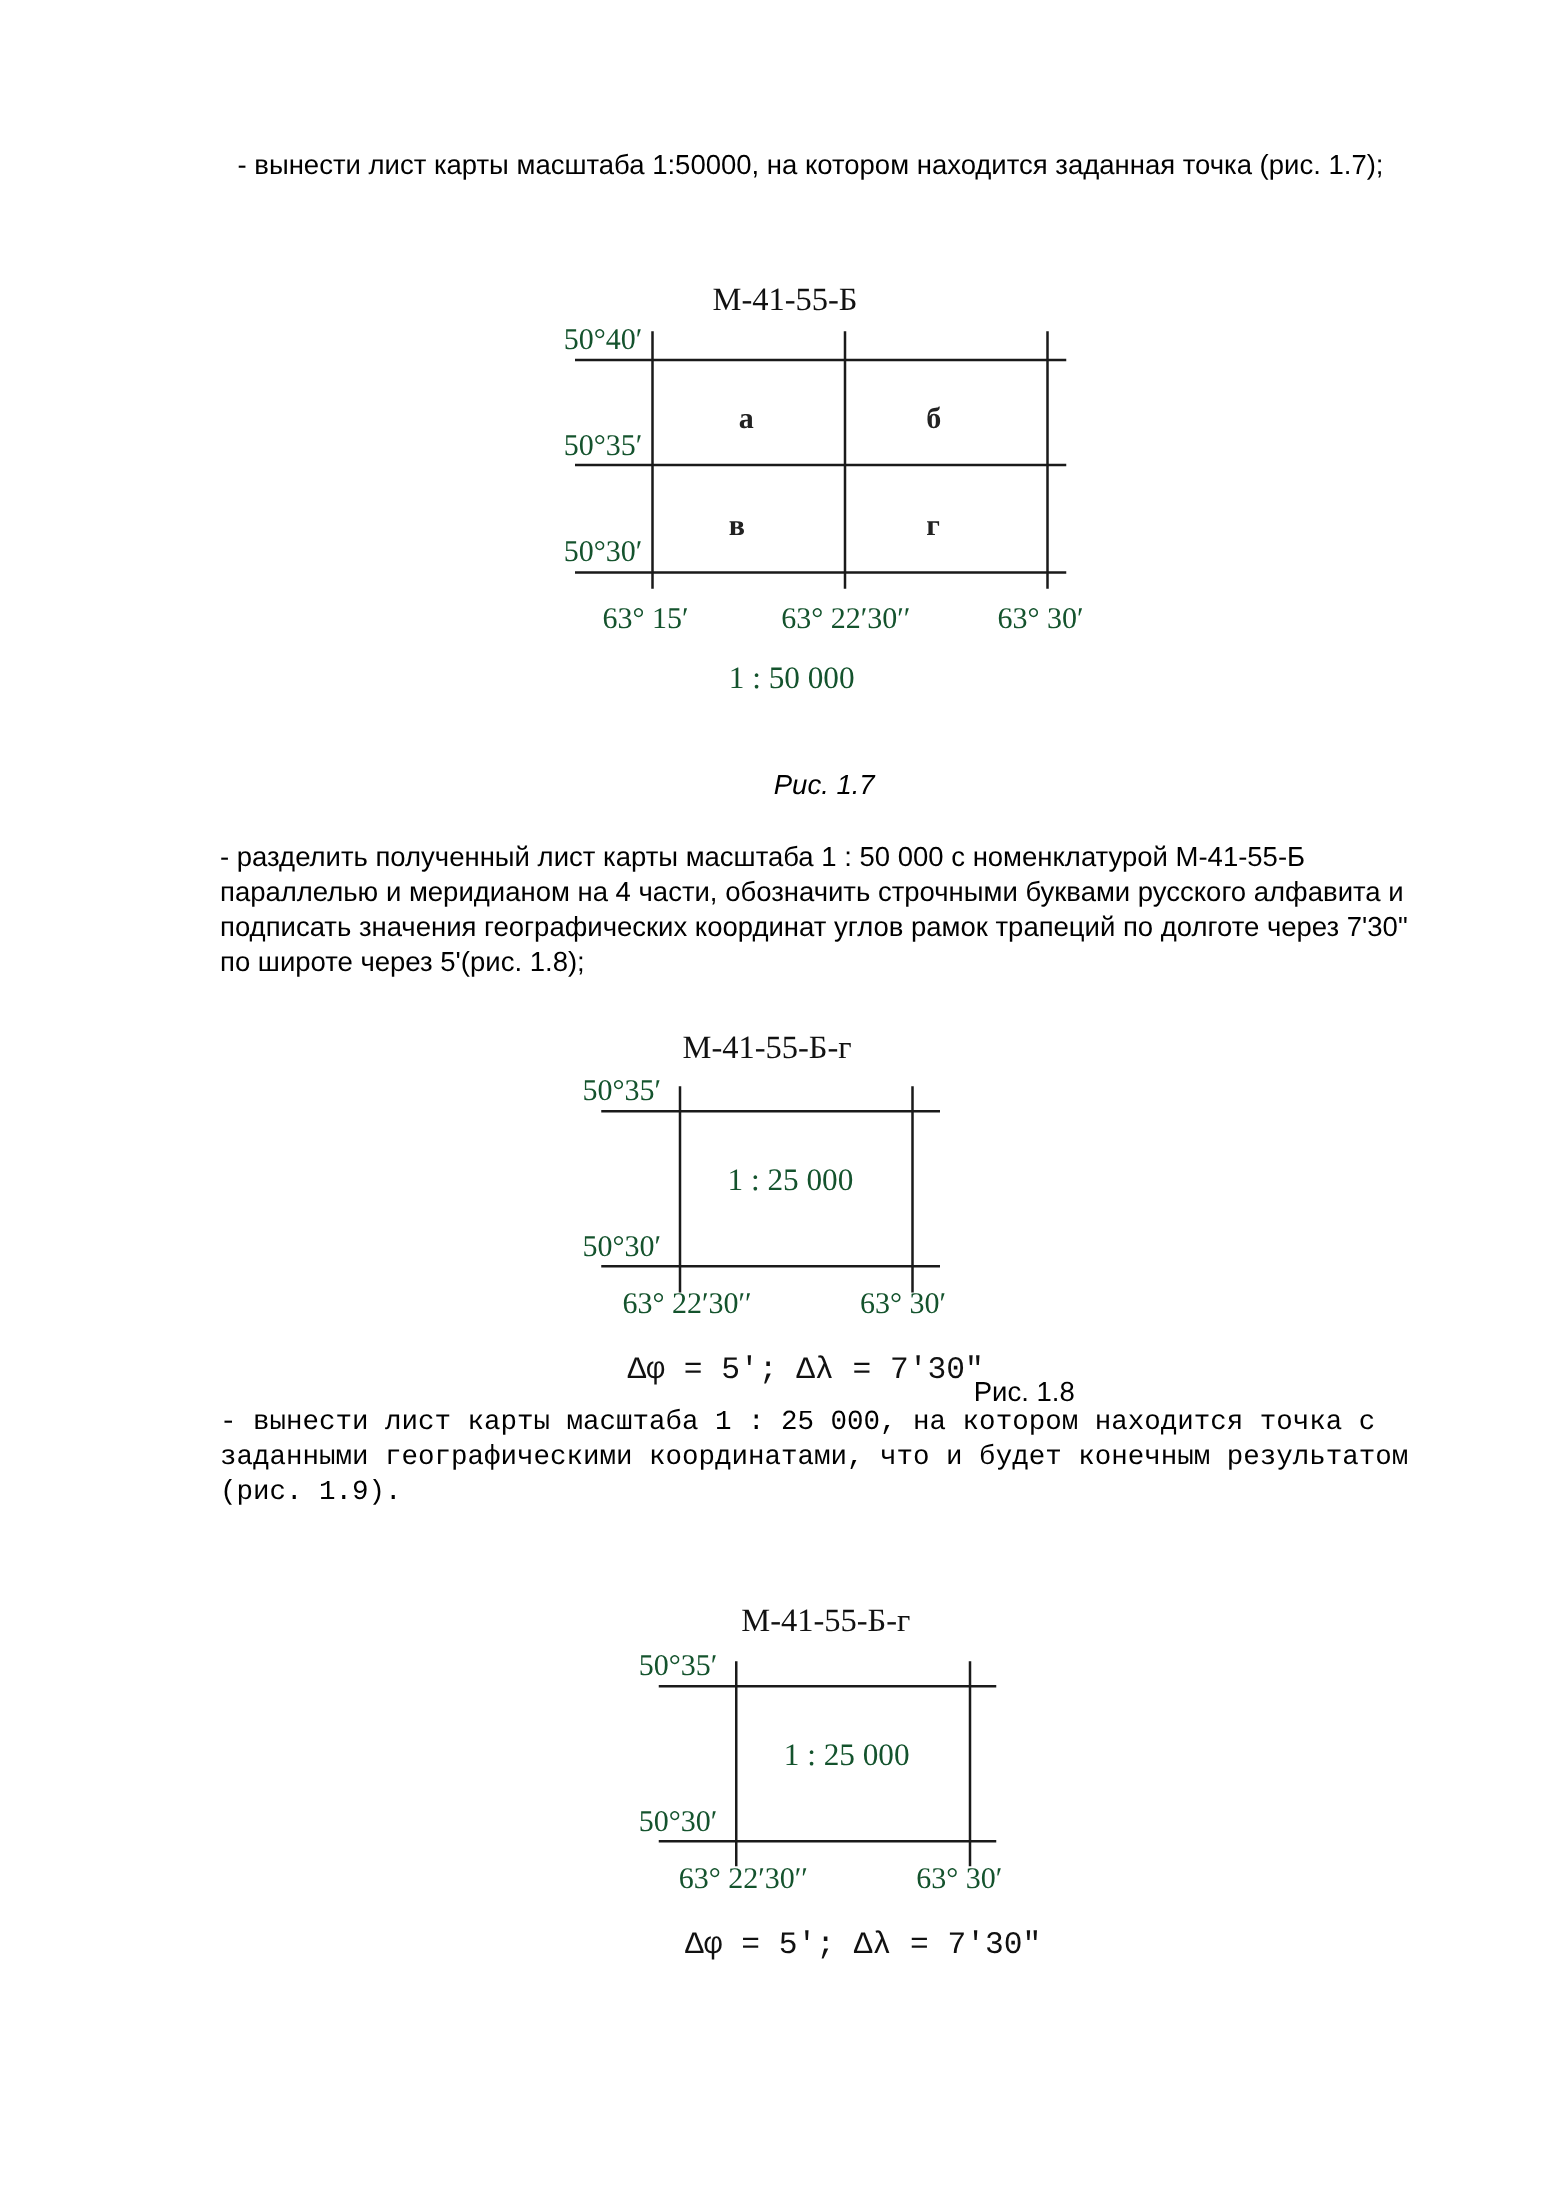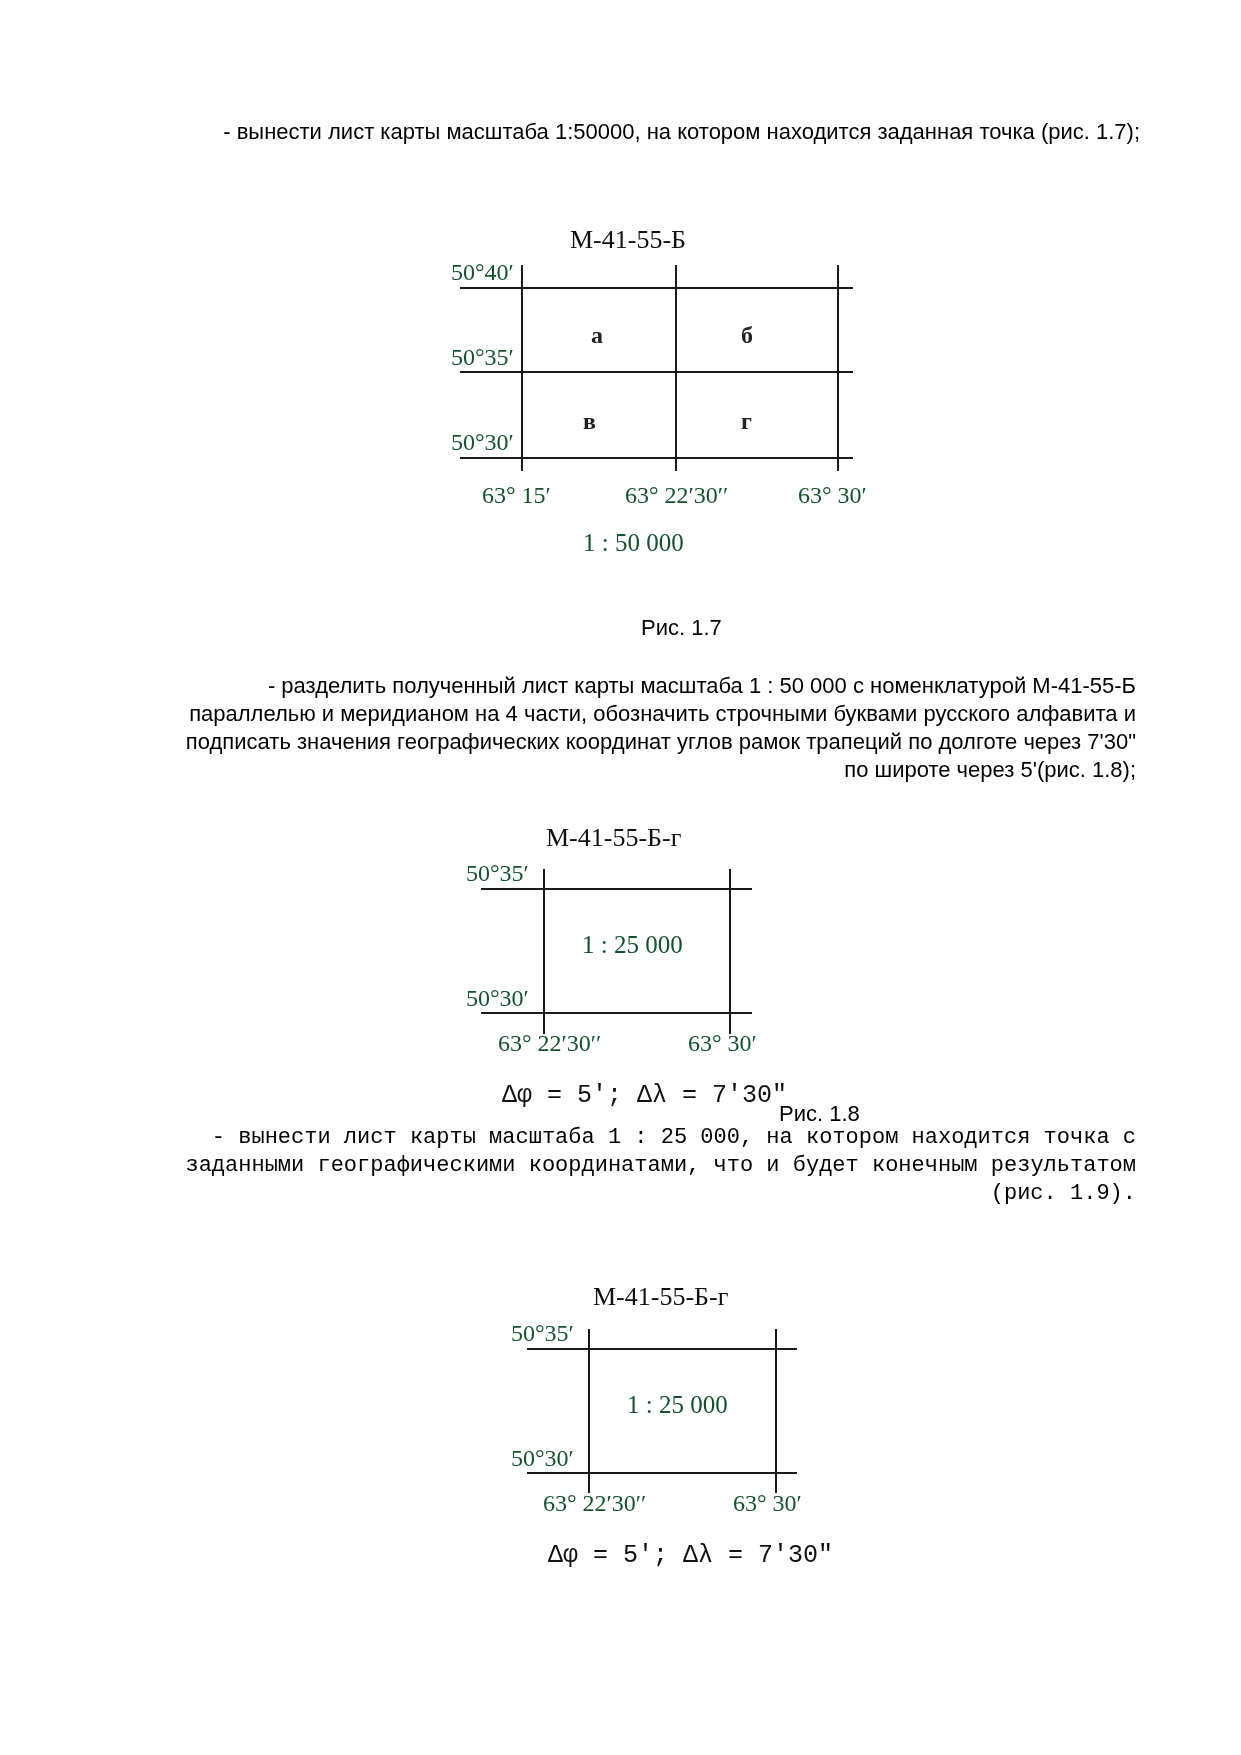--- a/index.html
+++ b/index.html
@@ -1,18 +1,18 @@
 <!DOCTYPE html>
 <html><head>
 <meta charset="utf-8">
 <style>
   html, body { margin:0; padding:0; background:#ffffff; }
   body { width:1241px; height:1755px; position:relative; overflow:hidden; color:#000; }
   .sans { font-family:"Liberation Sans", sans-serif; font-size:22px; line-height:28px; }
-  .para { position:absolute; left:176px; width:960px;text-align:right; }
+  .para { position:absolute; left:176px; width:960px; }
   .center { }
   .line { position:absolute; background:#1a1a1a; }
   .h { height:2px; }
   .v { width:2px; }
   .lbl { position:absolute; font-family:"Liberation Serif", serif; font-size:24px; line-height:26px; color:#14532d; white-space:nowrap; }
   .title { position:absolute; font-family:"Liberation Serif", serif; font-size:26px; color:#111; white-space:nowrap; }
   .cell { position:absolute; font-family:"Liberation Serif", serif; font-size:24px; font-weight:bold; color:#222; }
   .formula { position:absolute; font-family:Liberation Mono, monospace; font-size:25px; color:#111; white-space:nowrap; }
   .caption { position:absolute; font-family:"Liberation Sans", sans-serif; font-size:22px; white-space:nowrap; }
 </style>
@@ -33,21 +33,21 @@
   <div class="lbl" style="left:451px;top:344px;">50°35′</div>
   <div class="lbl" style="left:451px;top:429px;">50°30′</div>
   <div class="cell" style="left:591px;top:322px;">а</div>
   <div class="cell" style="left:741px;top:322px;">б</div>
   <div class="cell" style="left:583px;top:408px;">в</div>
   <div class="cell" style="left:741px;top:408px;">г</div>
   <div class="lbl" style="left:482px;top:482px;">63° 15′</div>
   <div class="lbl" style="left:625px;top:482px;">63° 22′30′′</div>
   <div class="lbl" style="left:798px;top:482px;">63° 30′</div>
   <div class="lbl" style="left:583px;top:530px;font-size:25px;">1 : 50 000</div>
-  <div class="caption" style="left:641px;top:615px;">Рис. 1.7</div>
+  <div class="caption" style="left:619px;top:615px;font-style:italic;">Рис. 1.7</div>
 </div>
 
 <div class="para sans" style="top:672px;">- разделить полученный лист карты масштаба 1 : 50 000 с номенклатурой М-41-55-Б параллелью и меридианом на 4 части, обозначить строчными буквами русского алфавита и подписать значения географических координат углов рамок трапеций по долготе через 7'30" по широте через  5'(рис. 1.8);</div>
 
 <div>
   <div class="title" style="left:546px;top:823px;">М-41-55-Б-г</div>
   <div class="line h" style="left:481px;top:888px;width:271px;"></div>
   <div class="line h" style="left:481px;top:1012px;width:271px;"></div>
   <div class="line v" style="left:543px;top:869px;height:165px;"></div>
   <div class="line v" style="left:729px;top:869px;height:165px;"></div>

